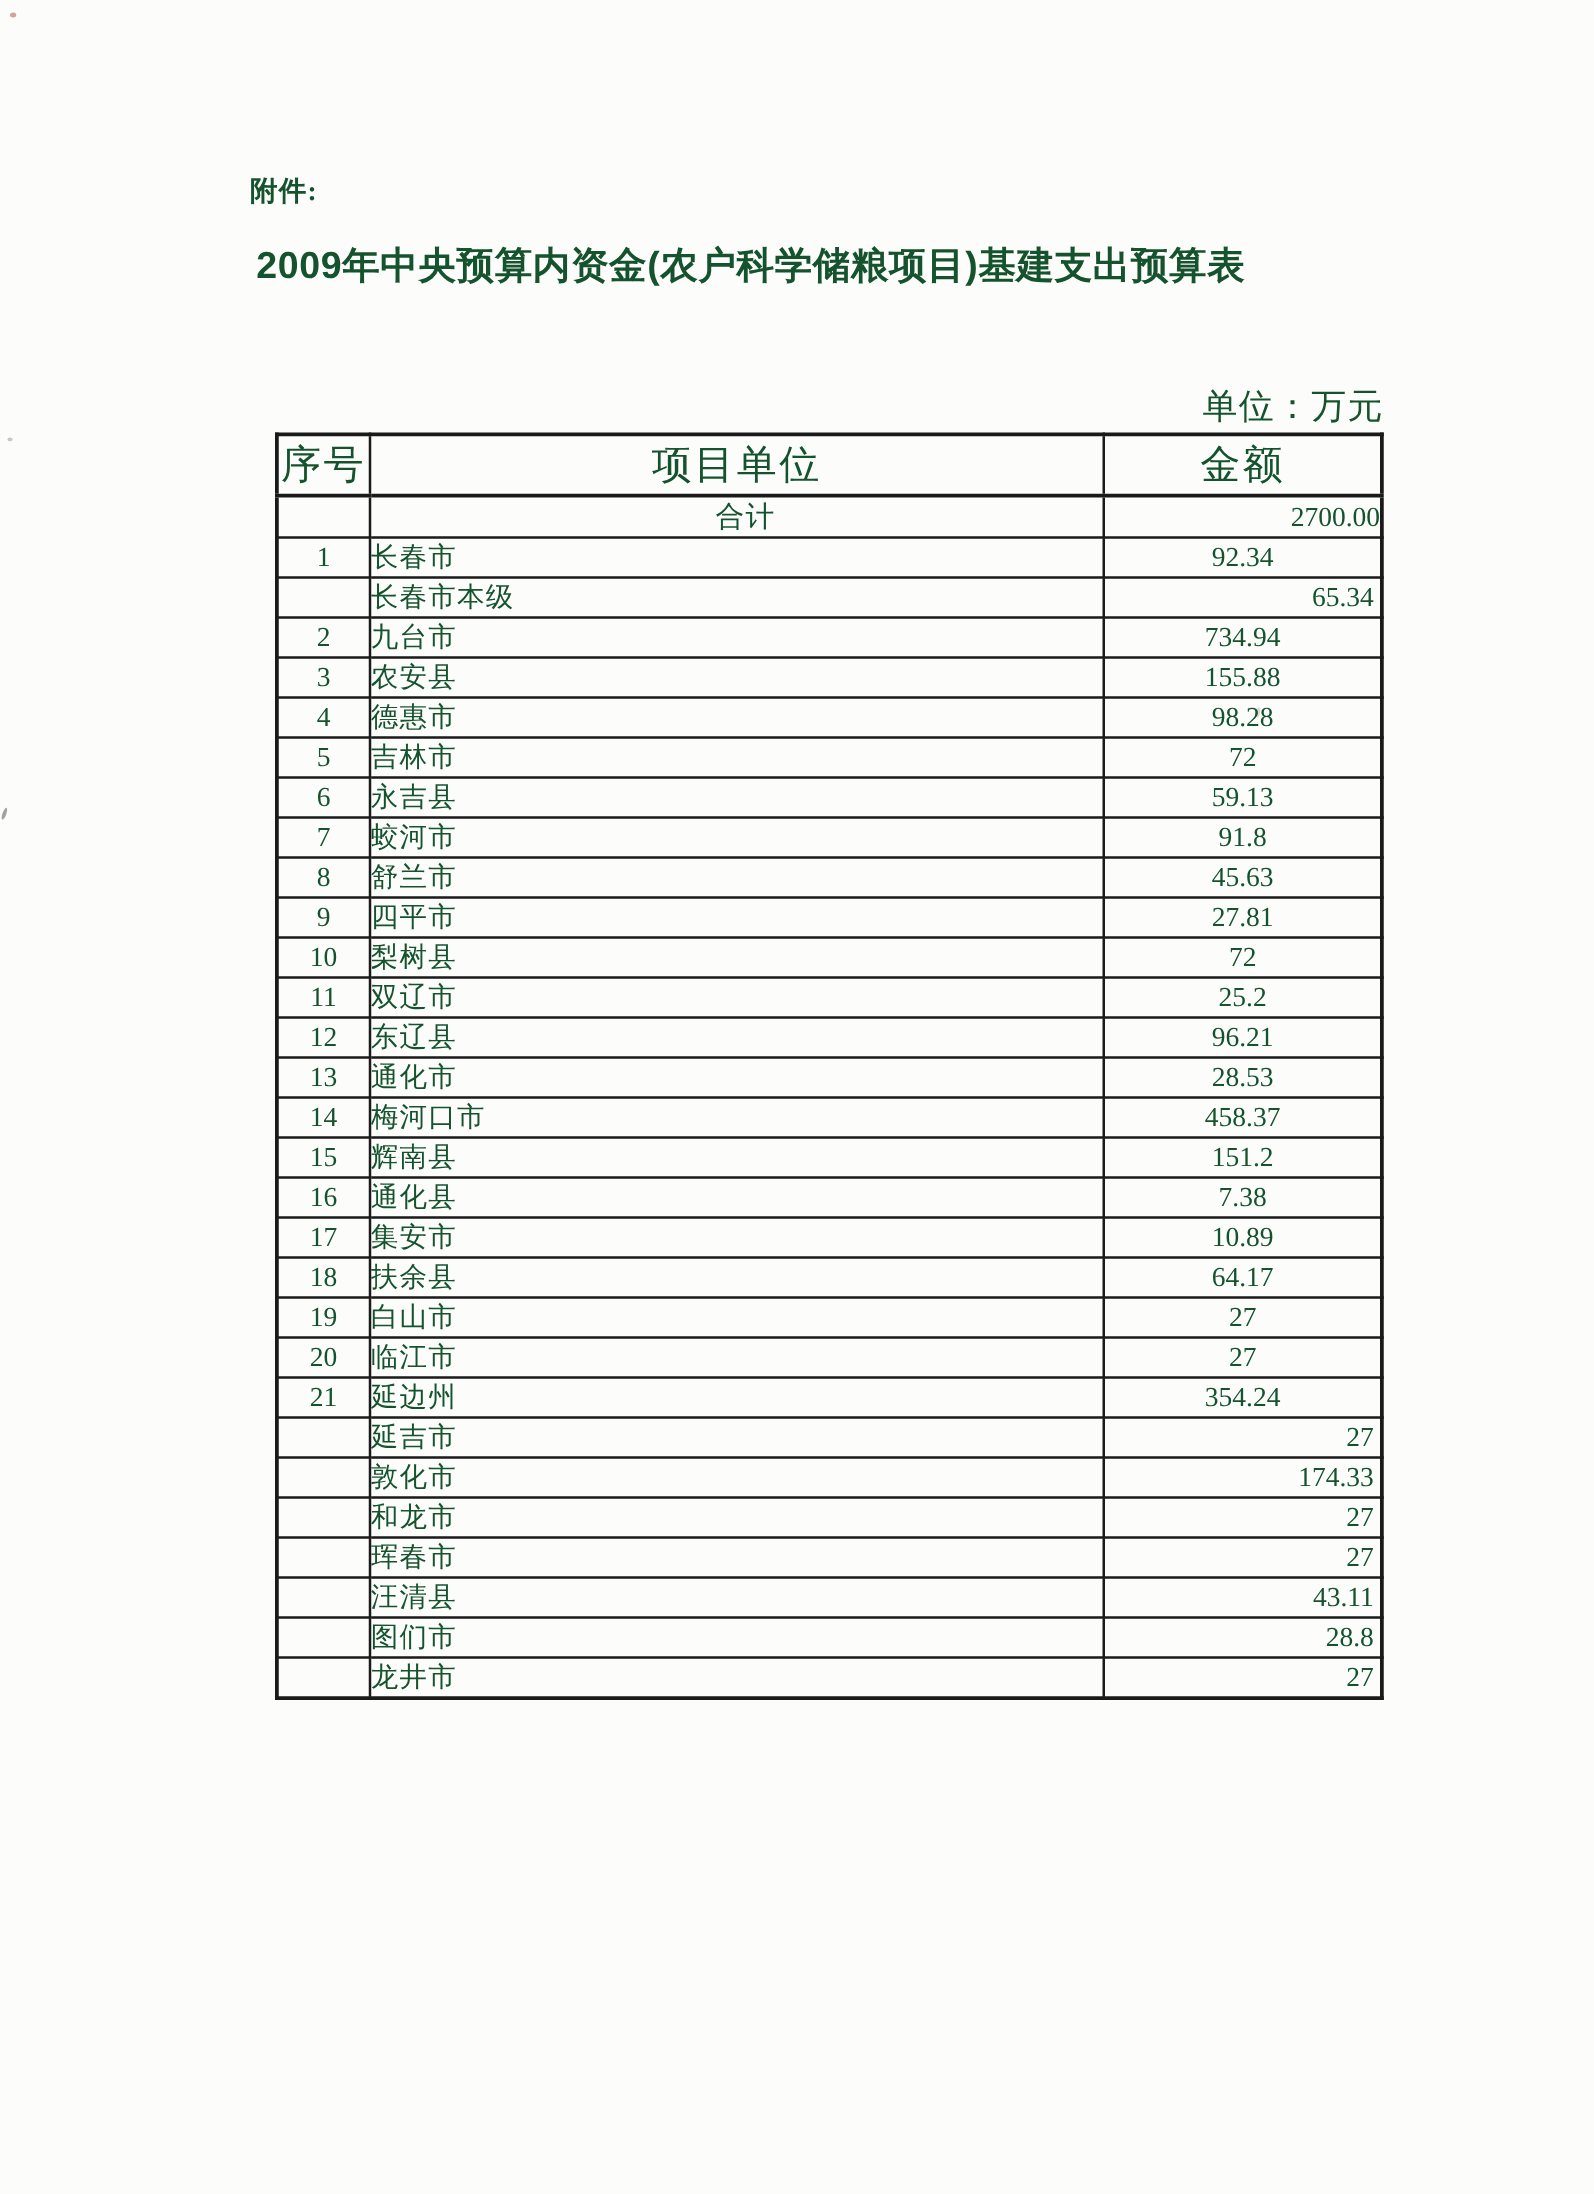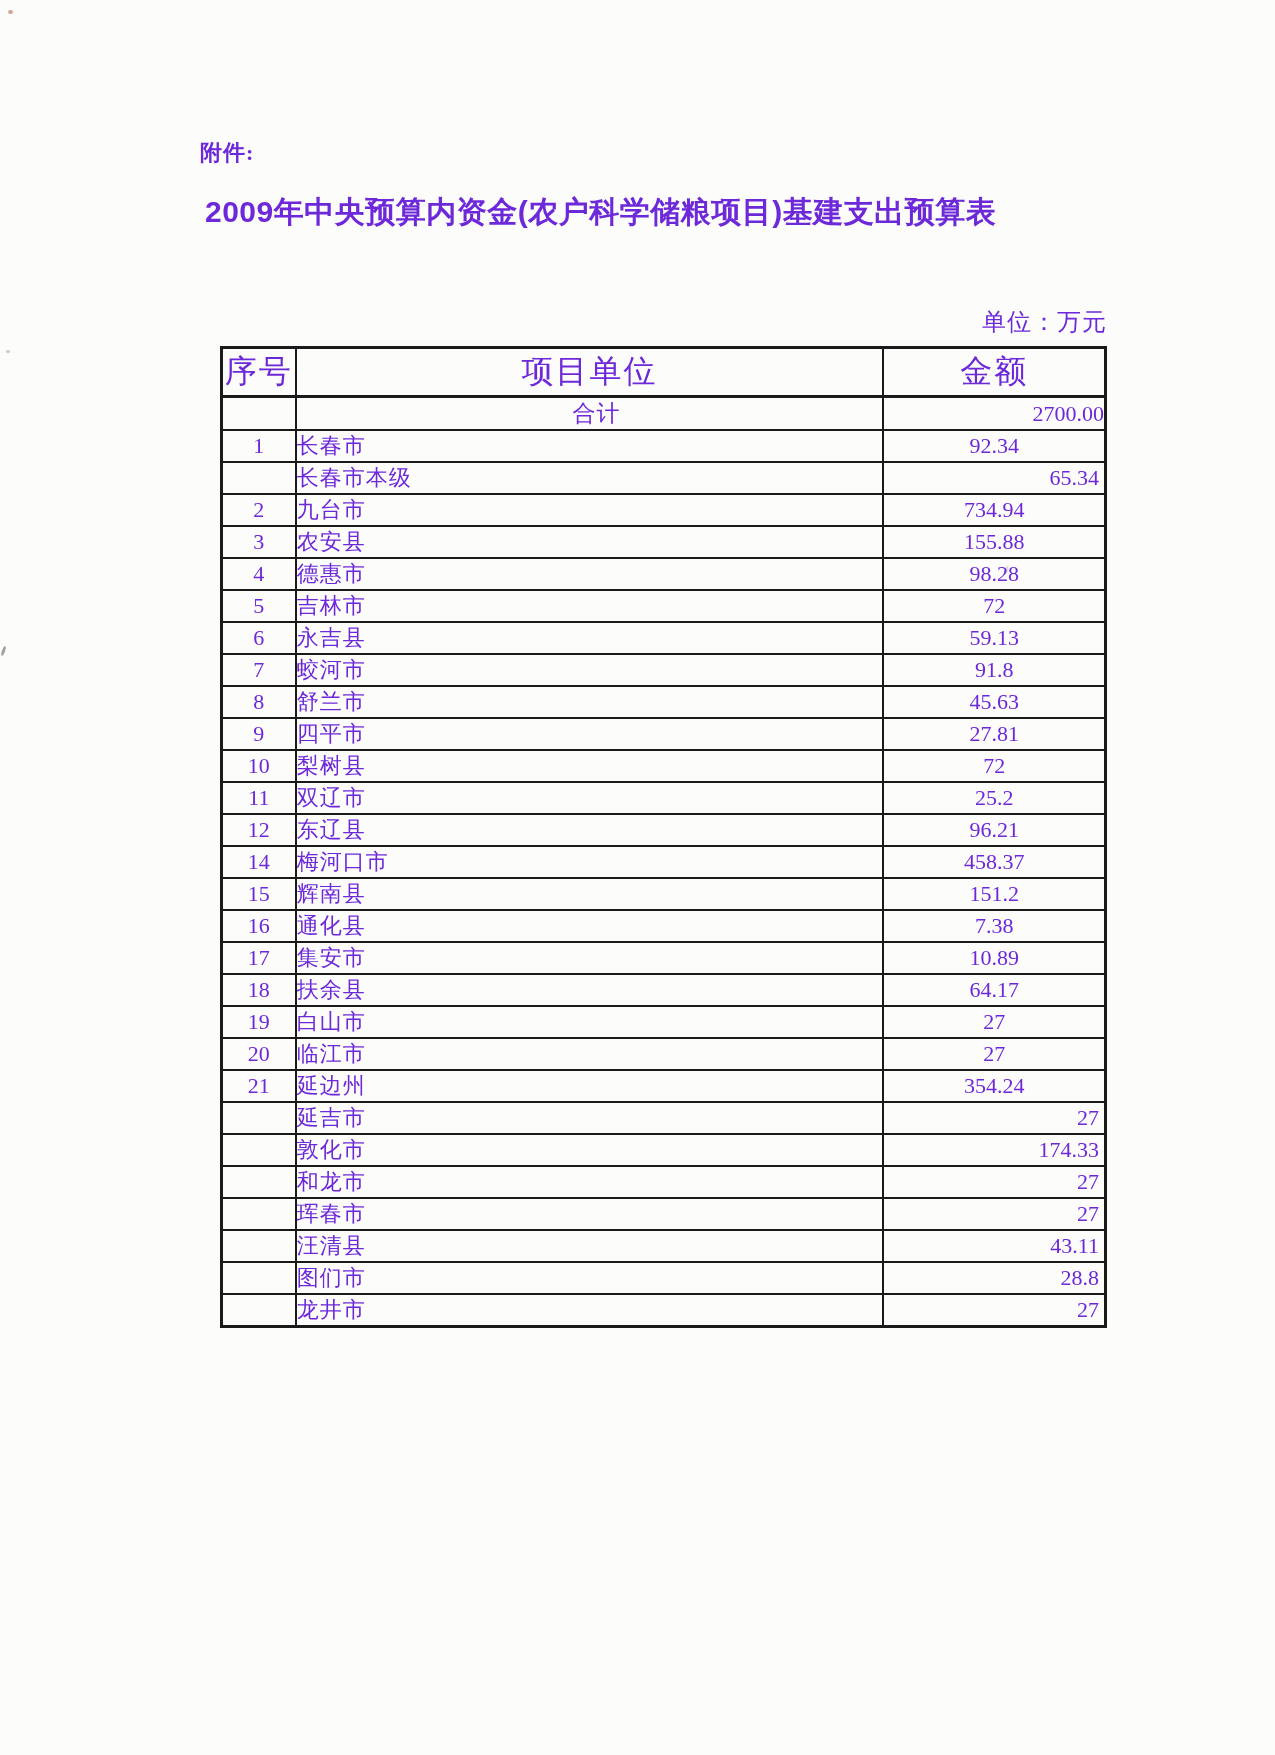--- a/index.html
+++ b/index.html
@@ -8,21 +8,21 @@
     background: #e8e8e6;
   }
   .page {
     position: relative;
     width: 1275px;
     height: 1755px;
     margin: 0 auto;
     background: #fcfcfa;
     overflow: hidden;
     font-family: "Liberation Serif", "DejaVu Serif", serif;
-    color: #6d28d9;
+    color: #14532d;
   }
   .attachment {
     position: absolute;
     left: 200px;
     top: 138px;
     font-size: 22px;
     font-weight: 600;
     letter-spacing: 1px;
   }
   .doc-title {
@@ -36,21 +36,21 @@
     font-weight: bold;
     letter-spacing: 0.5px;
     white-space: nowrap;
   }
   .unit-note {
     position: absolute;
     top: 306px;
     left: 830px;
     width: 277px;
     text-align: right;
-    font-size: 24px;
+    font-size: 28px;
     letter-spacing: 1px;
   }
   table.budget {
     position: absolute;
     left: 220px;
     top: 346px;
     width: 887px;
     border-collapse: collapse;
     table-layout: fixed;
   }
@@ -183,20 +183,25 @@
           <td class="col-no">11</td>
           <td class="col-unit">双辽市</td>
           <td class="col-amount">25.2</td>
         </tr>
         <tr class="row-main">
           <td class="col-no">12</td>
           <td class="col-unit">东辽县</td>
           <td class="col-amount">96.21</td>
         </tr>
         <tr class="row-main">
+          <td class="col-no">13</td>
+          <td class="col-unit">通化市</td>
+          <td class="col-amount">28.53</td>
+        </tr>
+        <tr class="row-main">
           <td class="col-no">14</td>
           <td class="col-unit">梅河口市</td>
           <td class="col-amount">458.37</td>
         </tr>
         <tr class="row-main">
           <td class="col-no">15</td>
           <td class="col-unit">辉南县</td>
           <td class="col-amount">151.2</td>
         </tr>
         <tr class="row-main">

